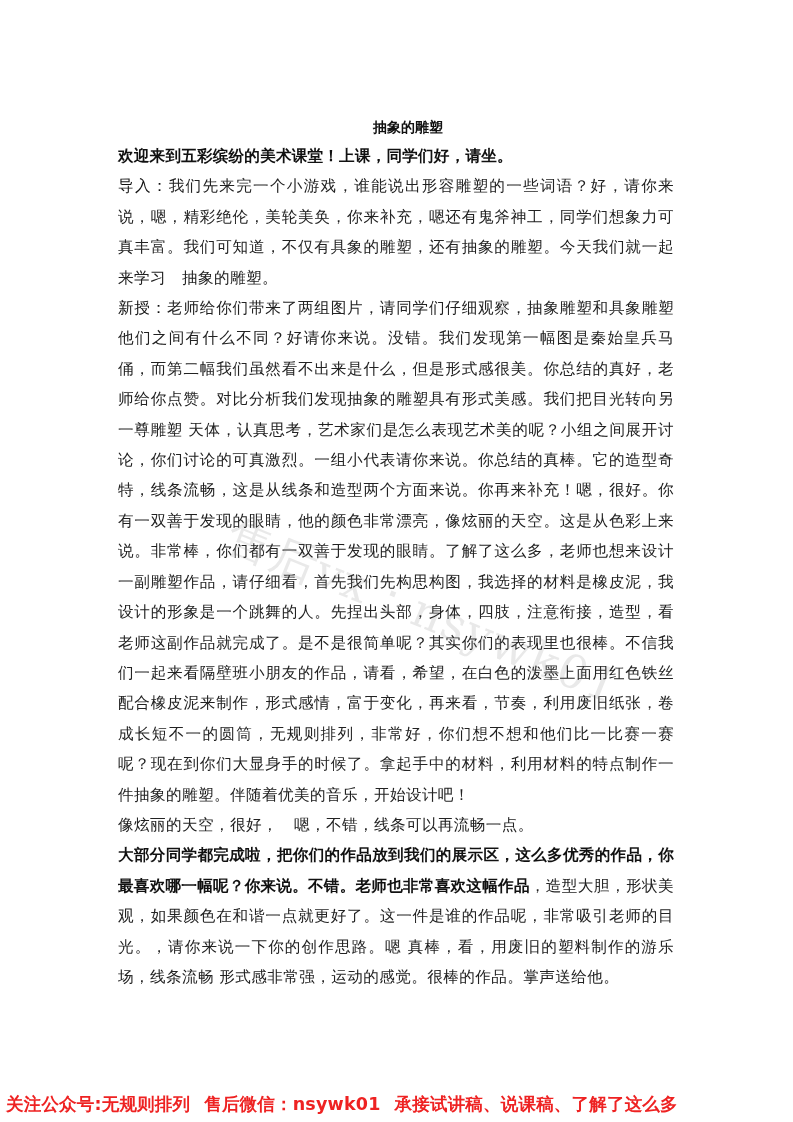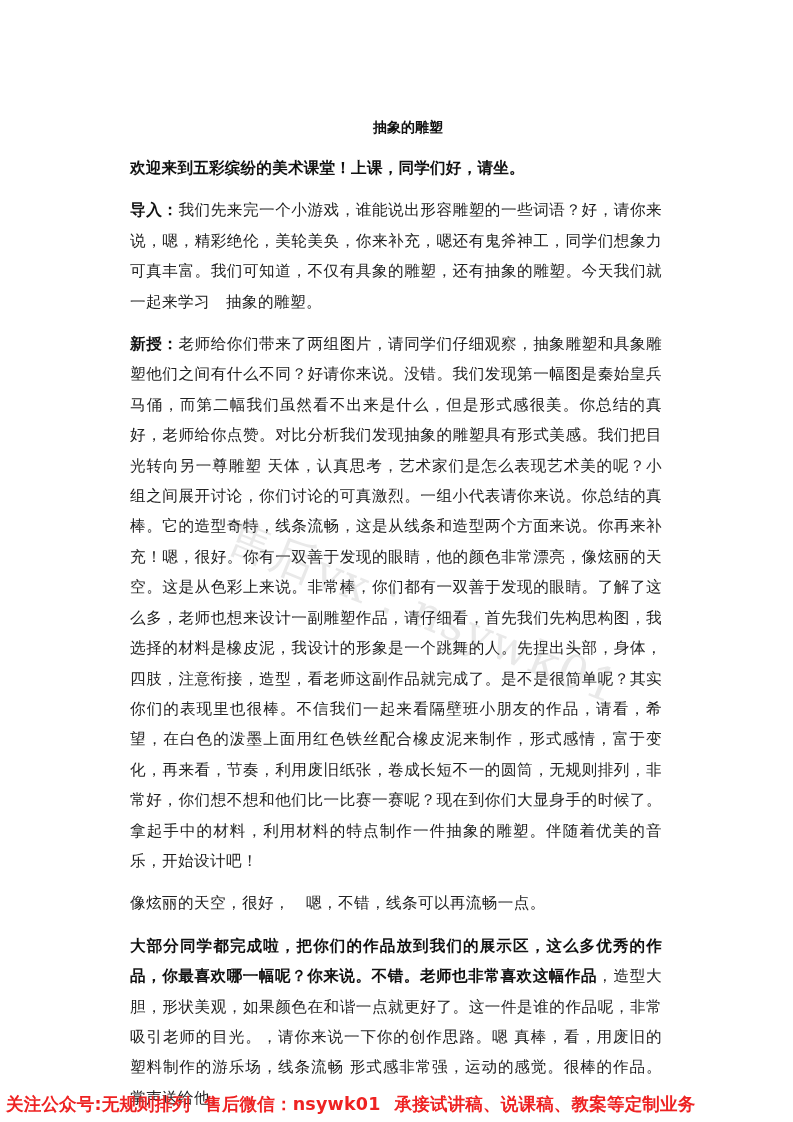--- a/index.html
+++ b/index.html
@@ -8,23 +8,23 @@
     position: absolute; left: 118px; top: 98px; width: 556px;
     font-family: "DejaVu Serif", "Liberation Serif", serif;
     font-size: 15.6px; color: #222222; line-height: 30.4px;
   }
   .title {
     text-align: center; font-family: "DejaVu Sans", "Liberation Sans", sans-serif;
     font-weight: bold; font-size: 14px; color: #111; height: 28px; line-height: 28px;
     padding-left: 24px;
     margin-top: 15px;
   }
-  .p { margin: 12px; text-align: justify; text-align-last: left; letter-spacing: 0.4px; }
+  .p { margin: 0; text-align: justify; text-align-last: left; letter-spacing: 0.4px; }
   .bold { font-family: "DejaVu Sans", "Liberation Sans", sans-serif; font-weight: bold; color: #111; letter-spacing: 0.2px; }
-  .label { font-family: "DejaVu Sans", "Liberation Sans", sans-serif; font-weight: bold; color: #111; }
+  .label { font-family: "DejaVu Sans", "Liberation Sans", sans-serif; font-weight: normal; color: #111; }
   .watermark {
     position: absolute; left: 240px; top: 505px; font-family: "DejaVu Serif", serif;
     font-size: 46px; color: rgba(120,120,120,0.16); transform: rotate(22deg);
     transform-origin: left top; white-space: nowrap; pointer-events: none; letter-spacing: 2px;
   }
   .footer {
     position: absolute; left: 6px; top: 1092px; width: 785px; white-space: nowrap;
     font-family: "DejaVu Sans", "Liberation Sans", sans-serif; font-weight: bold;
     font-size: 17.5px; color: #ee2222; letter-spacing: 0.2px;
   }
@@ -38,14 +38,14 @@
   <p class="p bold">欢迎来到五彩缤纷的美术课堂！上课，同学们好，请坐。</p>
   <p class="p"><span class="label">导入：</span><span>我们先来完一个小游戏，谁能说出形容雕塑的一些词语？好，请你来说，嗯，精彩绝伦，美轮美奂，你来补充，嗯还有鬼斧神工，同学们想象力可真丰富。我们可知道，不仅有具象的雕塑，还有抽象的雕塑。今天我们就一起来学习　抽象的雕塑。</span></p>
   <p class="p"><span class="label">新授：</span><span>老师给你们带来了两组图片，请同学们仔细观察，抽象雕塑和具象雕塑他们之间有什么不同？好请你来说。没错。我们发现第一幅图是秦始皇兵马俑，而第二幅我们虽然看不出来是什么，但是形式感很美。你总结的真好，老师给你点赞。对比分析我们发现抽象的雕塑具有形式美感。我们把目光转向另一尊雕塑 天体，认真思考，艺术家们是怎么表现艺术美的呢？小组之间展开讨论，你们讨论的可真激烈。一组小代表请你来说。你总结的真棒。它的造型奇特，线条流畅，这是从线条和造型两个方面来说。你再来补充！嗯，很好。你有一双善于发现的眼睛，他的颜色非常漂亮，像炫丽的天空。这是从色彩上来说。非常棒，你们都有一双善于发现的眼睛。了解了这么多，老师也想来设计一副雕塑作品，请仔细看，首先我们先构思构图，我选择的材料是橡皮泥，我设计的形象是一个跳舞的人。先捏出头部，身体，四肢，注意衔接，造型，看老师这副作品就完成了。是不是很简单呢？其实你们的表现里也很棒。不信我们一起来看隔壁班小朋友的作品，请看，希望，在白色的泼墨上面用红色铁丝配合橡皮泥来制作，形式感情，富于变化，再来看，节奏，利用废旧纸张，卷成长短不一的圆筒，无规则排列，非常好，你们想不想和他们比一比赛一赛呢？现在到你们大显身手的时候了。拿起手中的材料，利用材料的特点制作一件抽象的雕塑。伴随着优美的音乐，开始设计吧！</span></p>
   <p class="p">像炫丽的天空，很好，　嗯，不错，线条可以再流畅一点。</p>
   <p class="p"><span class="bold">大部分同学都完成啦，把你们的作品放到我们的展示区，这么多优秀的作品，你最喜欢哪一幅呢？你来说。不错。老师也非常喜欢这幅作品</span><span>，造型大胆，形状美观，如果颜色在和谐一点就更好了。这一件是谁的作品呢，非常吸引老师的目光。，请你来说一下你的创作思路。嗯 真棒，看，用废旧的塑料制作的游乐场，线条流畅 形式感非常强，运动的感觉。很棒的作品。掌声送给他。</span></p>
 </div>
 
 <div class="watermark">售后vx：nsywk01</div>
 
 <div class="footer">
-  <span>关注公众号:无规则排列</span><span>售后微信：nsywk01</span><span>承接试讲稿、说课稿、教案等定制业务</span>
+  <span>关注公众号:无规则排列</span><span>售后微信：nsywk01</span><span>承接试讲稿、说课稿、了解了这么多</span>
 </div>
 
 </body></html>

